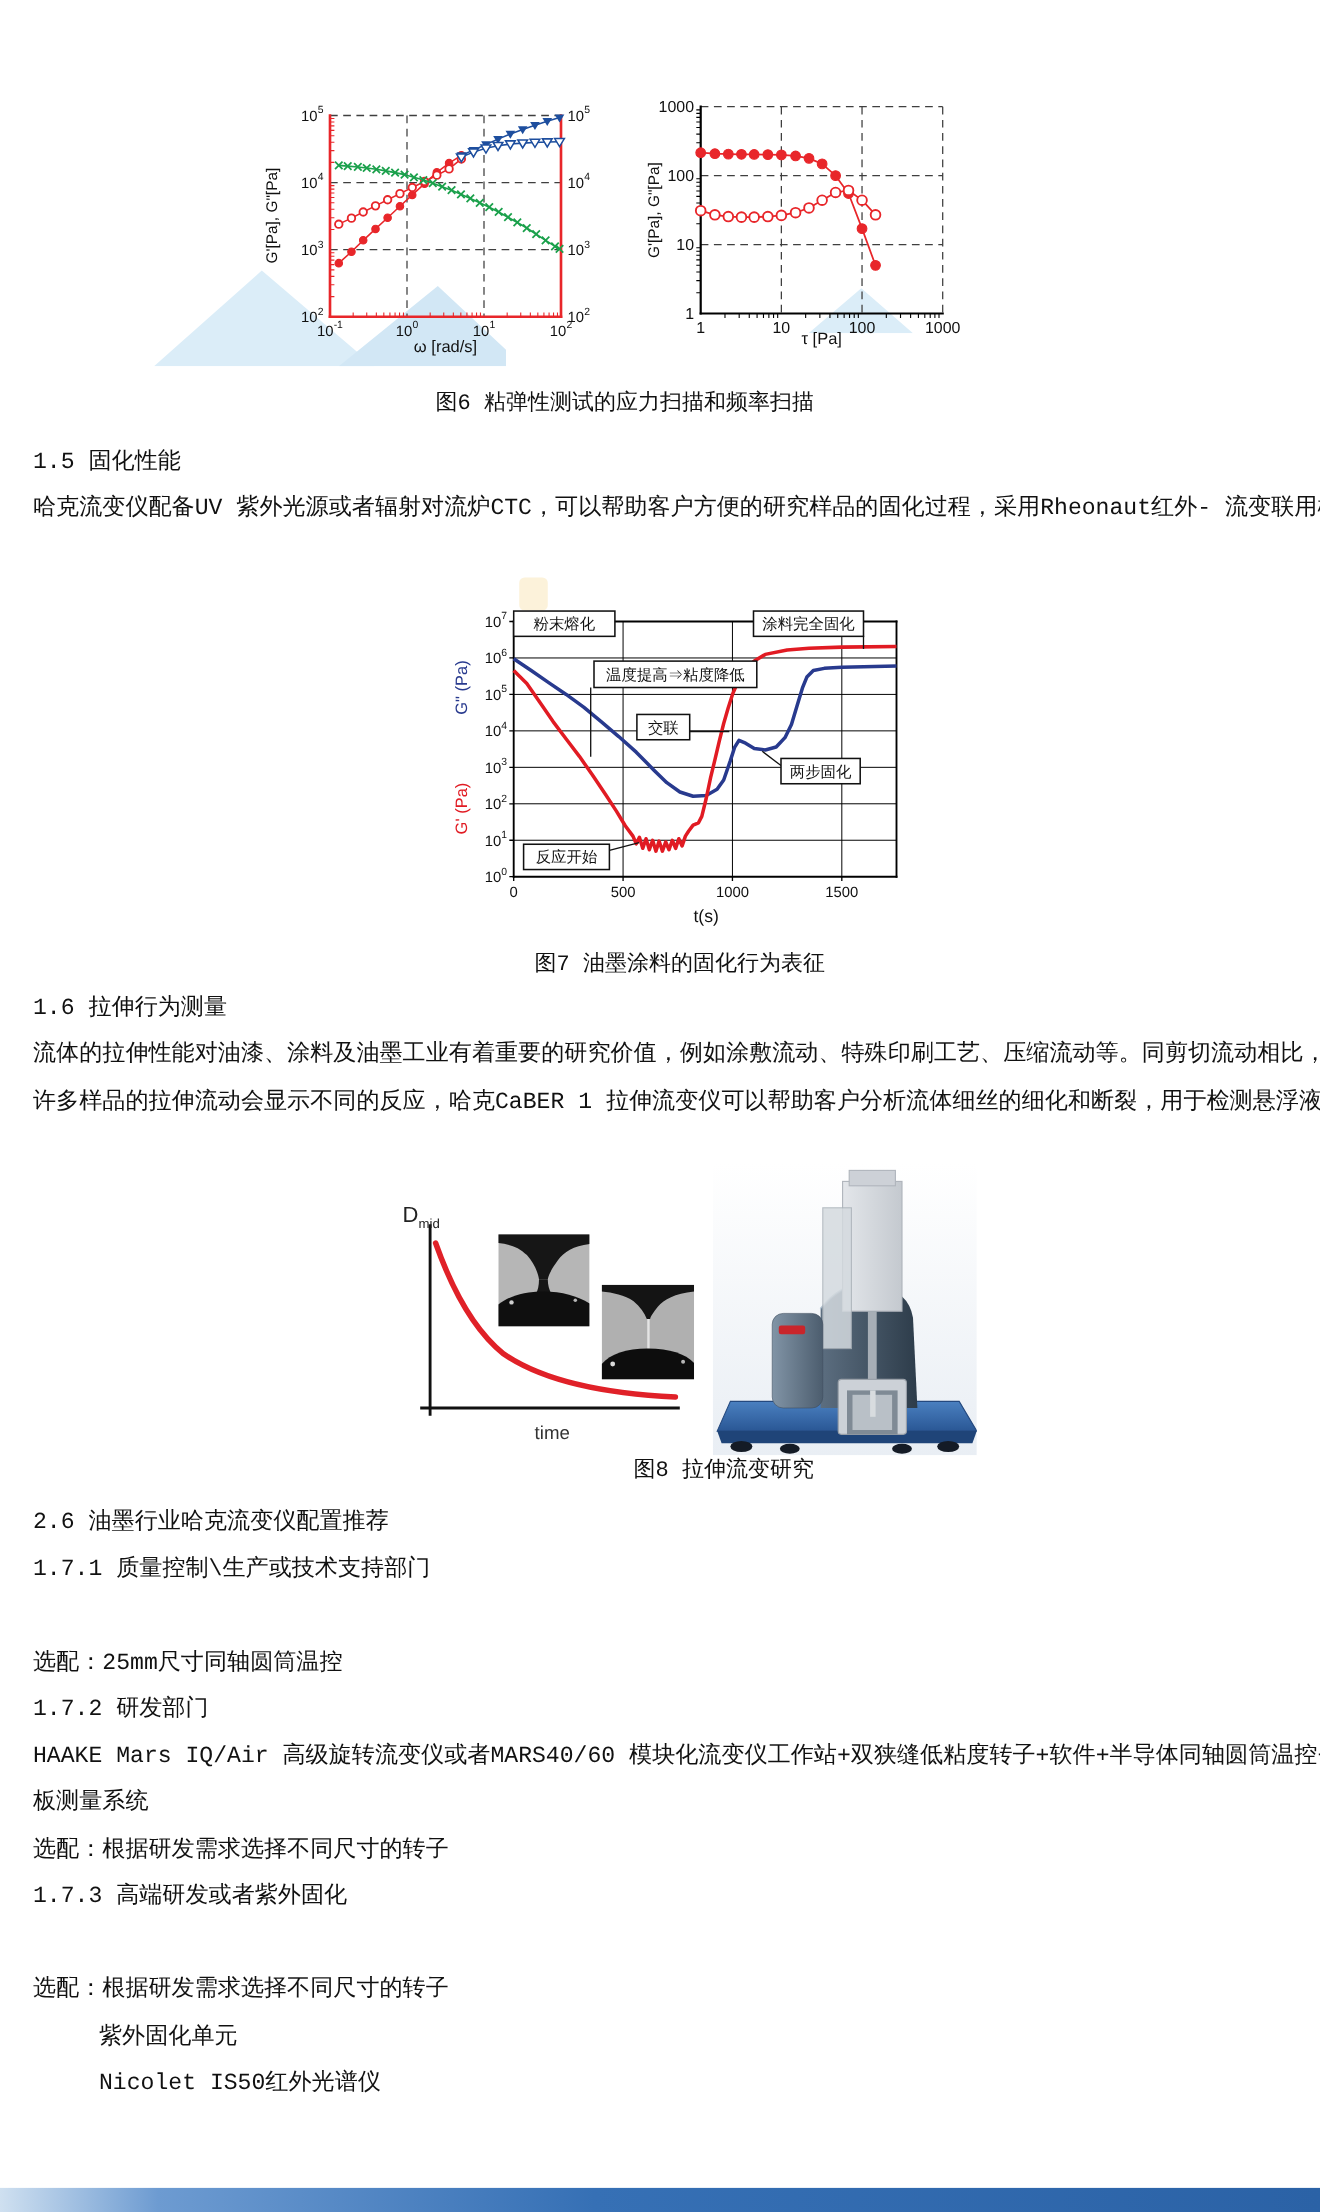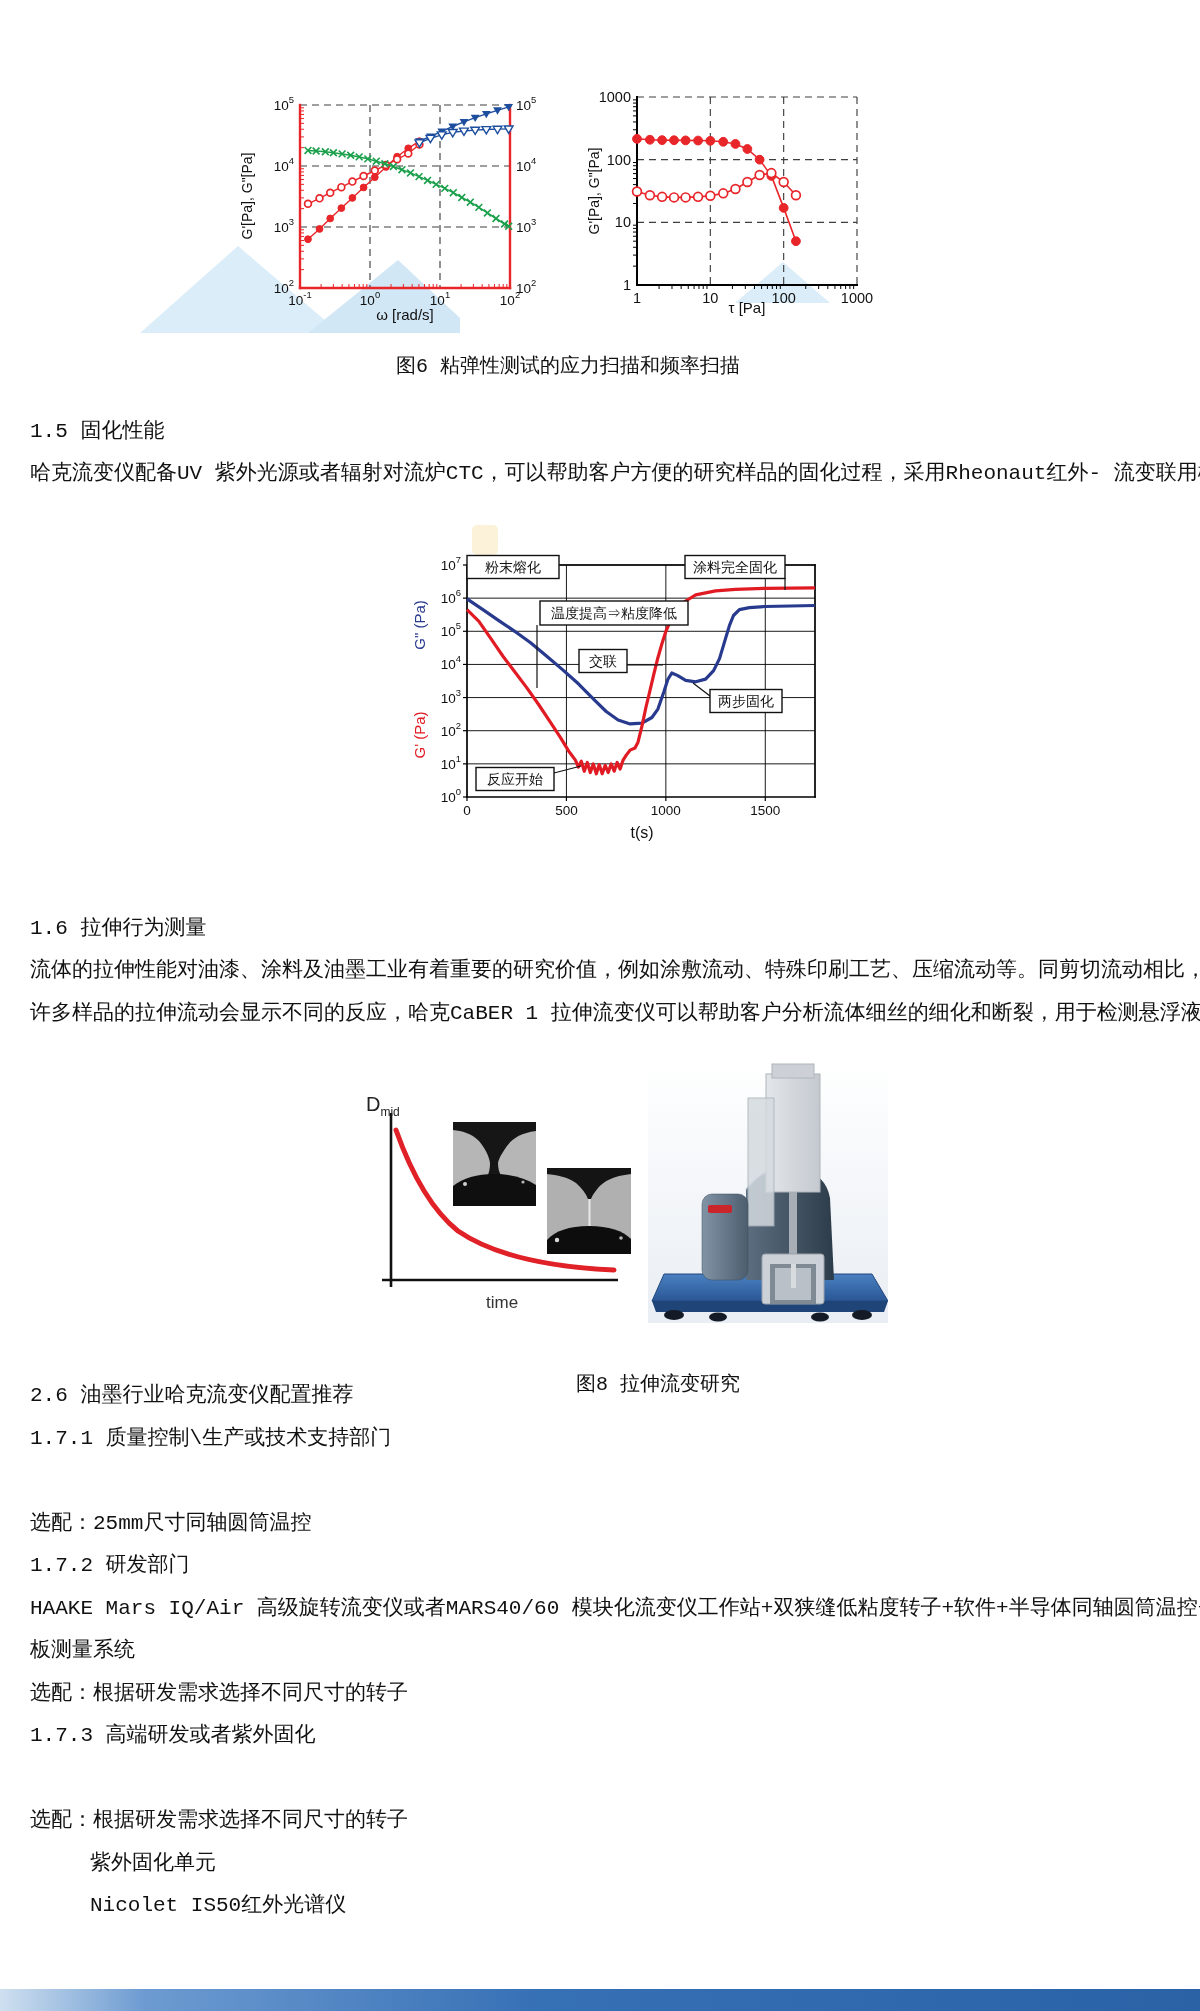--- a/index.html
+++ b/index.html
@@ -1,18 +1,18 @@
 <!DOCTYPE html>
 <html><head>
 <meta charset="utf-8">
 <style>
   html,body{margin:0;padding:0;background:#fff;}
   .page{position:relative;width:1200px;height:2011px;background:#ffffff;overflow:hidden;
         font-family:"Liberation Mono","DejaVu Sans Mono",monospace;color:#111;}
-  .tline{position:absolute;left:30px;font-size:21px;line-height:1.2;white-space:pre;margin-top:11px;}
+  .tline{position:absolute;left:30px;font-size:21px;line-height:1.2;white-space:pre;}
   .cap{position:absolute;text-align:right;font-size:20px;}
   .chart{position:absolute;}
   .deco{position:absolute;}
   .smudge{position:absolute;background:#fbf0d3;opacity:.85;border-radius:5px;}
   .footer-bar{position:absolute;left:0;top:1989px;width:1200px;height:22px;
         background:linear-gradient(90deg,#cfe0f0 0%,#6d9bd1 12%,#3670b5 45%,#2b62a6 100%);}
 </style>
 </head>
 <body>
 
@@ -327,20 +327,21 @@
       <rect x="290" y="10.5" width="100" height="23" fill="#fff" stroke="#111" stroke-width="1.4"></rect>
       <text x="340" y="27.04" text-anchor="middle" font-size="14" fill="#111" font-family="Liberation Sans, sans-serif">涂料完全固化</text>
       <rect x="315" y="144.5" width="72" height="23" fill="#fff" stroke="#111" stroke-width="1.4"></rect>
       <text x="351" y="161.04" text-anchor="middle" font-size="14" fill="#111" font-family="Liberation Sans, sans-serif">两步固化</text>
       <rect x="81" y="222.5" width="78" height="23" fill="#fff" stroke="#111" stroke-width="1.4"></rect>
       <text x="120" y="239.04" text-anchor="middle" font-size="14" fill="#111" font-family="Liberation Sans, sans-serif">反应开始</text>
       <text x="247" y="293" text-anchor="middle" font-size="16" fill="#111" font-family="Liberation Sans, sans-serif">t(s)</text>
       <text x="30" y="80" text-anchor="middle" font-size="15" fill="#283a8e" font-family="Liberation Sans, sans-serif" transform="rotate(-90 30 80)">G" (Pa)</text>
       <text x="30" y="190" text-anchor="middle" font-size="15" fill="#e11b23" font-family="Liberation Sans, sans-serif" transform="rotate(-90 30 190)">G' (Pa)</text>
     </svg>
+  <div class="cap" style="left:190px;top:862px;width:560px">图7 油墨涂料的固化行为表征</div>
 
   <div class="tline" style="top:905px">1.6 拉伸行为测量</div>
   <div class="tline" style="top:947px">流体的拉伸性能对油漆、涂料及油墨工业有着重要的研究价值，例如涂敷流动、特殊印刷工艺、压缩流动等。同剪切流动相比，</div>
   <div class="tline" style="top:990px">许多样品的拉伸流动会显示不同的反应，哈克CaBER 1 拉伸流变仪可以帮助客户分析流体细丝的细化和断裂，用于检测悬浮液、</div>
 
   <svg id="svg-fig8dmid" class="chart" style="left:358px;top:1083px" width="280" height="232">
     <line x1="33" y1="30" x2="33" y2="204" stroke="#111" stroke-width="2.6"></line>
     <line x1="24" y1="197" x2="260" y2="197" stroke="#111" stroke-width="2.6"></line>
     <path d="M38,47 C55,95 75,128 100,148 C135,172 190,184 256,187" stroke="#e02128" stroke-width="5" fill="none" stroke-linecap="round"></path>
     <text x="8" y="28" font-size="20" fill="#222" font-family="Liberation Sans, sans-serif"><tspan>D</tspan><tspan dy="5" font-size="12">mid</tspan></text>
@@ -401,21 +402,21 @@
     <rect x="114" y="196" width="62" height="50" rx="3" fill="#ccd1d7" stroke="#9aa1a9"></rect>
     <rect x="122" y="206" width="46" height="40" fill="#7f8a95"></rect>
     <rect x="127" y="210" width="36" height="32" fill="#b9c0c7"></rect>
     <rect x="143" y="206" width="5" height="24" fill="#d8dcdf"></rect>
     <ellipse cx="26" cy="257" rx="10" ry="5" fill="#141b26"></ellipse>
     <ellipse cx="214" cy="257" rx="10" ry="5" fill="#141b26"></ellipse>
     <ellipse cx="70" cy="259" rx="9" ry="4.5" fill="#141b26"></ellipse>
     <ellipse cx="172" cy="259" rx="9" ry="4.5" fill="#141b26"></ellipse>
   </svg>
 
-  <div class="cap" style="left:180px;top:1370px;width:560px">图8 拉伸流变研究</div>
+  <div class="cap" style="left:180px;top:1322px;width:560px">图8 拉伸流变研究</div>
 
   <div class="tline" style="top:1372px">2.6 油墨行业哈克流变仪配置推荐</div>
   <div class="tline" style="top:1415px">1.7.1 质量控制\生产或技术支持部门</div>
   <div class="tline" style="top:1500px">选配：25mm尺寸同轴圆筒温控</div>
   <div class="tline" style="top:1542px">1.7.2 研发部门</div>
   <div class="tline" style="top:1585px">HAAKE Mars IQ/Air 高级旋转流变仪或者MARS40/60 模块化流变仪工作站+双狭缝低粘度转子+软件+半导体同轴圆筒温控+平椎</div>
   <div class="tline" style="top:1627px">板测量系统</div>
   <div class="tline" style="top:1670px">选配：根据研发需求选择不同尺寸的转子</div>
   <div class="tline" style="top:1712px">1.7.3 高端研发或者紫外固化</div>
   <div class="tline" style="top:1797px">选配：根据研发需求选择不同尺寸的转子</div>

